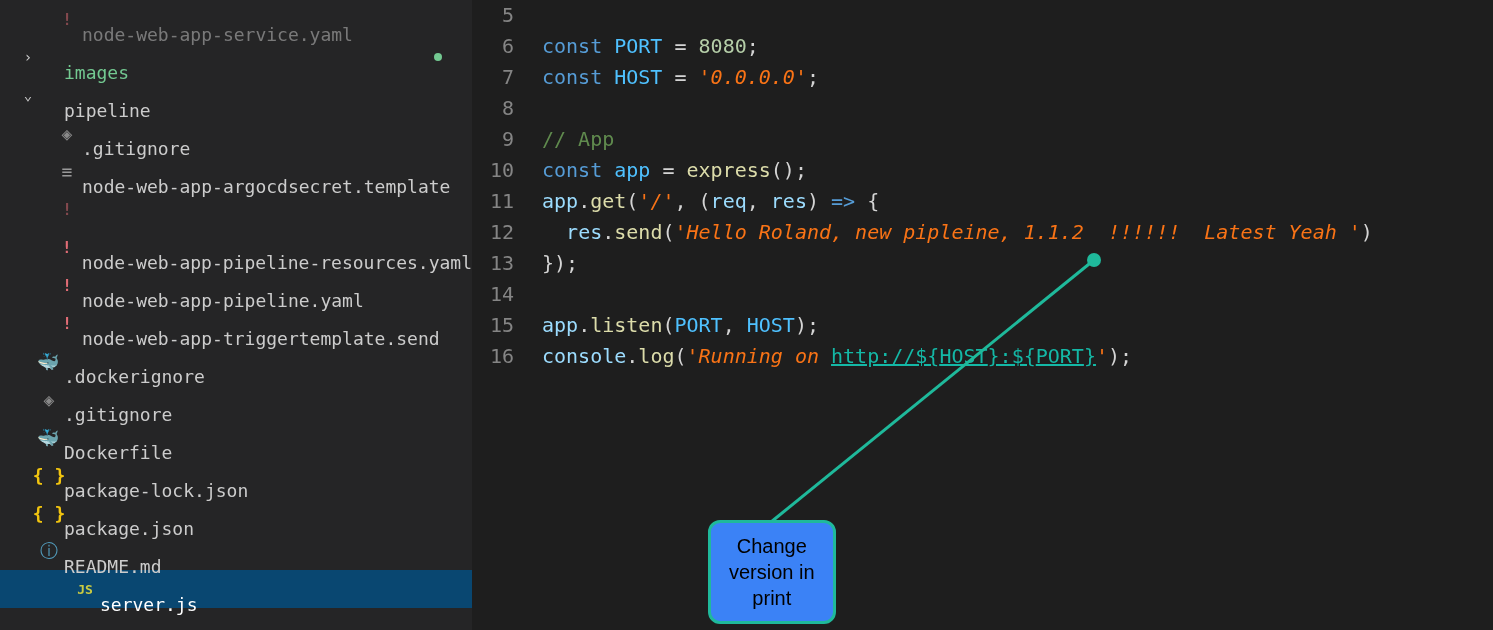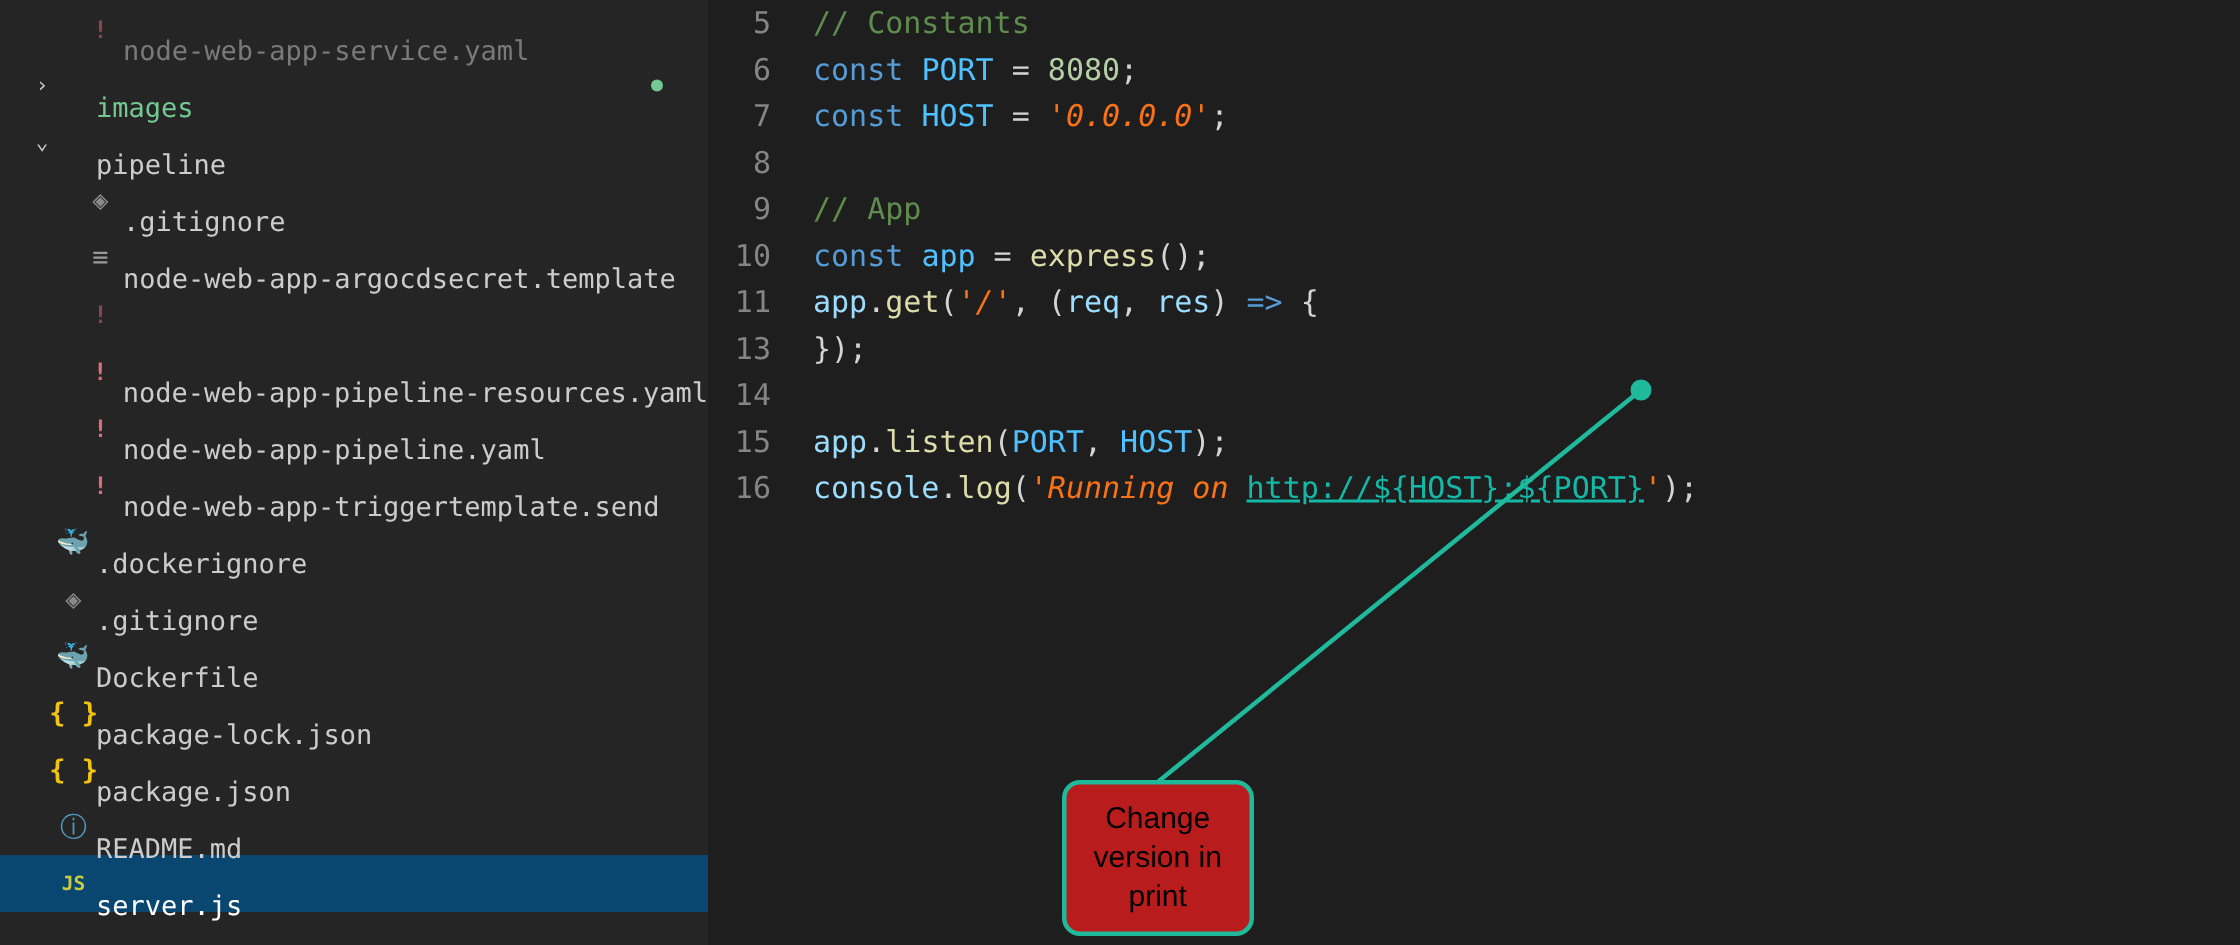--- a/index.html
+++ b/index.html
@@ -53,21 +53,21 @@
   border-radius: 50%;
   margin-left: auto;
   margin-right: 30px;
 }
 .file-icon-yaml { color: #e06c75; font-weight: bold; font-size: 16px; }
 .file-icon-gitignore { color: #8a8a8a; }
 .file-icon-template { color: #999; }
 .file-icon-docker { color: #4a8cc2; }
 .file-icon-json { color: #f1c40f; font-weight: bold; }
 .file-icon-md { color: #519aba; }
-.file-icon-js { color: #cbcb41; font-weight: bold; font-size: 13px; }
+.file-icon-js { color: #cbcb41; font-weight: bold; font-size: 13px; margin-left: 36px; }
 
 .editor {
   flex: 1;
   background: #1e1e1e;
   font-size: 20px;
   line-height: 31px;
   position: relative;
 }
 .code-line {
   display: flex;
@@ -100,21 +100,21 @@
 .annotation-line {
   stroke: #1fb99b;
   stroke-width: 3;
   fill: none;
 }
 .annotation-dot {
   fill: #1fb99b;
 }
 .annotation-box {
   position: absolute;
-  background: #b91c1c;
+  background: #3b82f6;
   border: 3px solid #1fb99b;
   border-radius: 12px;
   padding: 10px 18px;
   text-align: center;
   font-family: Arial, sans-serif;
   font-size: 20px;
   color: #000;
   line-height: 1.3;
 }
 </style>
@@ -201,21 +201,20 @@
       <span class="chevron"></span>
       <span class="icon file-icon-js">JS</span>
       <span class="label">server.js</span>
     </div>
   </div>
 
 <div class="editor" id="editor">
     <div style="position: relative;">
       <div class="code-line">
         <div class="gutter">5</div>
-        <div class="code"><span class="tok-comment">// Constants</span></div>
       </div>
       <div class="code-line">
         <div class="gutter">6</div>
         <div class="code"><span class="tok-keyword">const </span><span class="tok-const">PORT</span><span> = </span><span class="tok-number">8080</span><span>;</span></div>
       </div>
       <div class="code-line">
         <div class="gutter">7</div>
         <div class="code"><span class="tok-keyword">const </span><span class="tok-const">HOST</span><span> = </span><span class="tok-string">'0.0.0.0'</span><span>;</span></div>
       </div>
       <div class="code-line">
@@ -226,20 +225,24 @@
         <div class="gutter">9</div>
         <div class="code"><span class="tok-comment">// App</span></div>
       </div>
       <div class="code-line">
         <div class="gutter">10</div>
         <div class="code"><span class="tok-keyword">const </span><span class="tok-const">app</span><span> = </span><span class="tok-func">express</span><span>();</span></div>
       </div>
       <div class="code-line">
         <div class="gutter">11</div>
         <div class="code"><span class="tok-obj">app</span><span>.</span><span class="tok-func">get</span><span>(</span><span class="tok-string">'/'</span><span>, (</span><span class="tok-var">req</span><span>, </span><span class="tok-var">res</span><span>) </span><span class="tok-arrow">=&gt;</span><span> {</span></div>
+      </div>
+      <div class="code-line">
+        <div class="gutter">12</div>
+        <div class="code"><span>  </span><span class="tok-obj">res</span><span>.</span><span class="tok-func">send</span><span>(</span><span class="tok-string">'Hello Roland, new pipleine, 1.1.2  !!!!!!  Latest Yeah '</span><span>)</span></div>
       </div>
       <div class="code-line">
         <div class="gutter">13</div>
         <div class="code"><span>});</span></div>
       </div>
       <div class="code-line">
         <div class="gutter">14</div>
         <div class="code"></div>
       </div>
       <div class="code-line">

